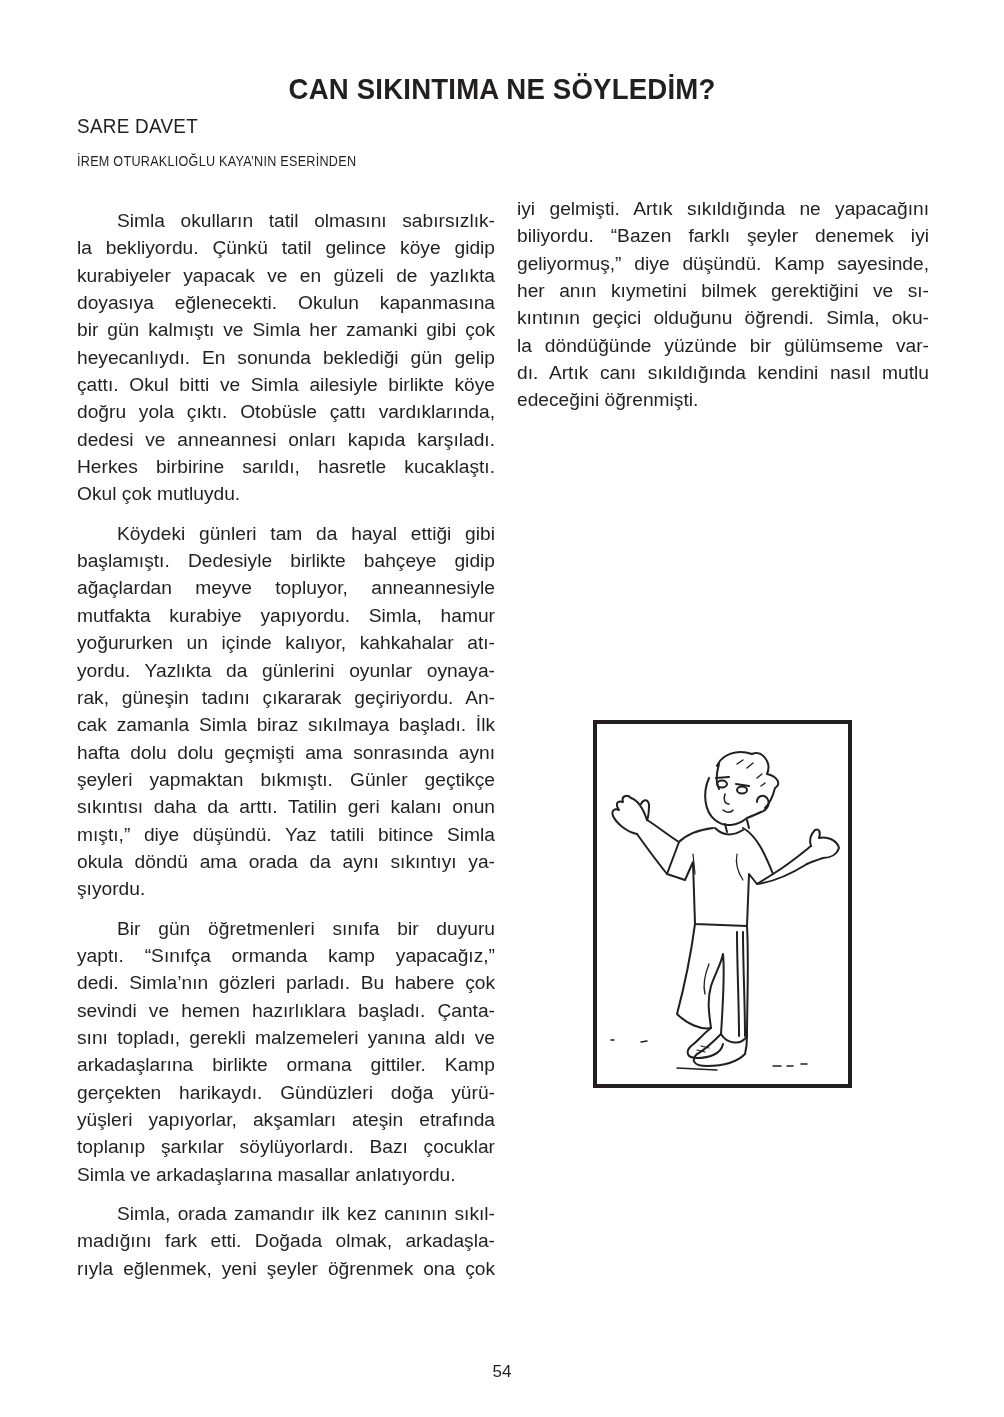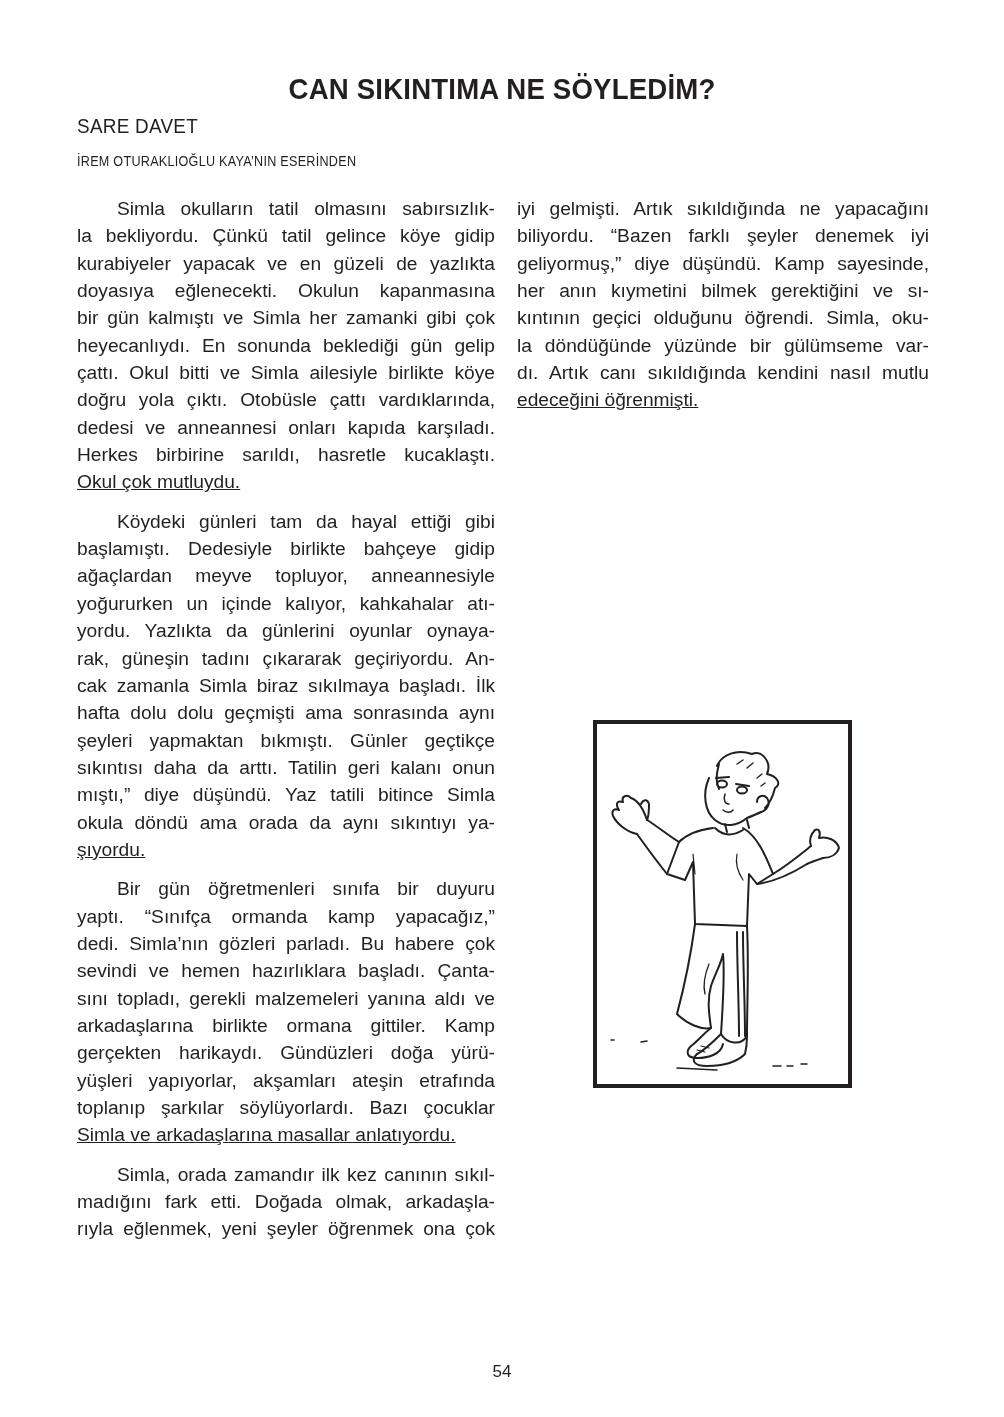--- a/index.html
+++ b/index.html
@@ -9,22 +9,22 @@
            font-size: 30px; font-weight: bold; letter-spacing: 0.2px; transform: scaleX(0.92); }
   .author { position: absolute; left: 77px; top: 114px; font-size: 21px; letter-spacing: 0.3px;
             transform-origin: left; transform: scaleX(0.9); }
   .source { position: absolute; left: 77px; top: 153px; font-size: 14px; letter-spacing: 0.3px;
             transform-origin: left; transform: scaleX(0.9); }
   .col { position: absolute; font-size: 19.2px; line-height: 27.35px; }
   .col-left { left: 77px; top: 195px; width: 418px; }
   .col-right { left: 517px; top: 195px; width: 412px; }
   .line { display: block; white-space: nowrap; text-align: justify; text-align-last: justify;
           height: 27.35px; overflow: visible; }
-  .line.last { text-align-last: left; text-decoration: underline; }
-  .line.indent { padding-left: 40px; }
+  .line.last { text-align-last: left; }
+  .line.indent { padding-left: 40px; margin-top: 12px; }
   .para { margin-bottom: 12px; }
   .figure { position: absolute; left: 593px; top: 720px; width: 251px; height: 360px;
             border: 4px solid #231f20; background: #fff; }
   .figure svg { width: 100%; height: 100%; display: block; }
   .page-number { position: absolute; left: 0; width: 1004px; top: 1362px; text-align: center;
                  font-size: 17px; }
 </style>
 </head>
 <body>
 
@@ -43,20 +43,21 @@
       <span class="line">çattı. Okul bitti ve Simla ailesiyle birlikte köye</span>
       <span class="line">doğru yola çıktı. Otobüsle çattı vardıklarında,</span>
       <span class="line">dedesi ve anneannesi onları kapıda karşıladı.</span>
       <span class="line">Herkes birbirine sarıldı, hasretle kucaklaştı.</span>
       <span class="line last">Okul çok mutluydu.</span>
     </div>
     <div class="para">
       <span class="line indent">Köydeki günleri tam da hayal ettiği gibi</span>
       <span class="line">başlamıştı. Dedesiyle birlikte bahçeye gidip</span>
       <span class="line">ağaçlardan meyve topluyor, anneannesiyle</span>
+      <span class="line">mutfakta kurabiye yapıyordu. Simla, hamur</span>
       <span class="line">yoğururken un içinde kalıyor, kahkahalar atı-</span>
       <span class="line">yordu. Yazlıkta da günlerini oyunlar oynaya-</span>
       <span class="line">rak, güneşin tadını çıkararak geçiriyordu. An-</span>
       <span class="line">cak zamanla Simla biraz sıkılmaya başladı. İlk</span>
       <span class="line">hafta dolu dolu geçmişti ama sonrasında aynı</span>
       <span class="line">şeyleri yapmaktan bıkmıştı. Günler geçtikçe</span>
       <span class="line">sıkıntısı daha da arttı. Tatilin geri kalanı onun</span>
       <span class="line">mıştı,” diye düşündü. Yaz tatili bitince Simla</span>
       <span class="line">okula döndü ama orada da aynı sıkıntıyı ya-</span>
       <span class="line last">şıyordu.</span>

